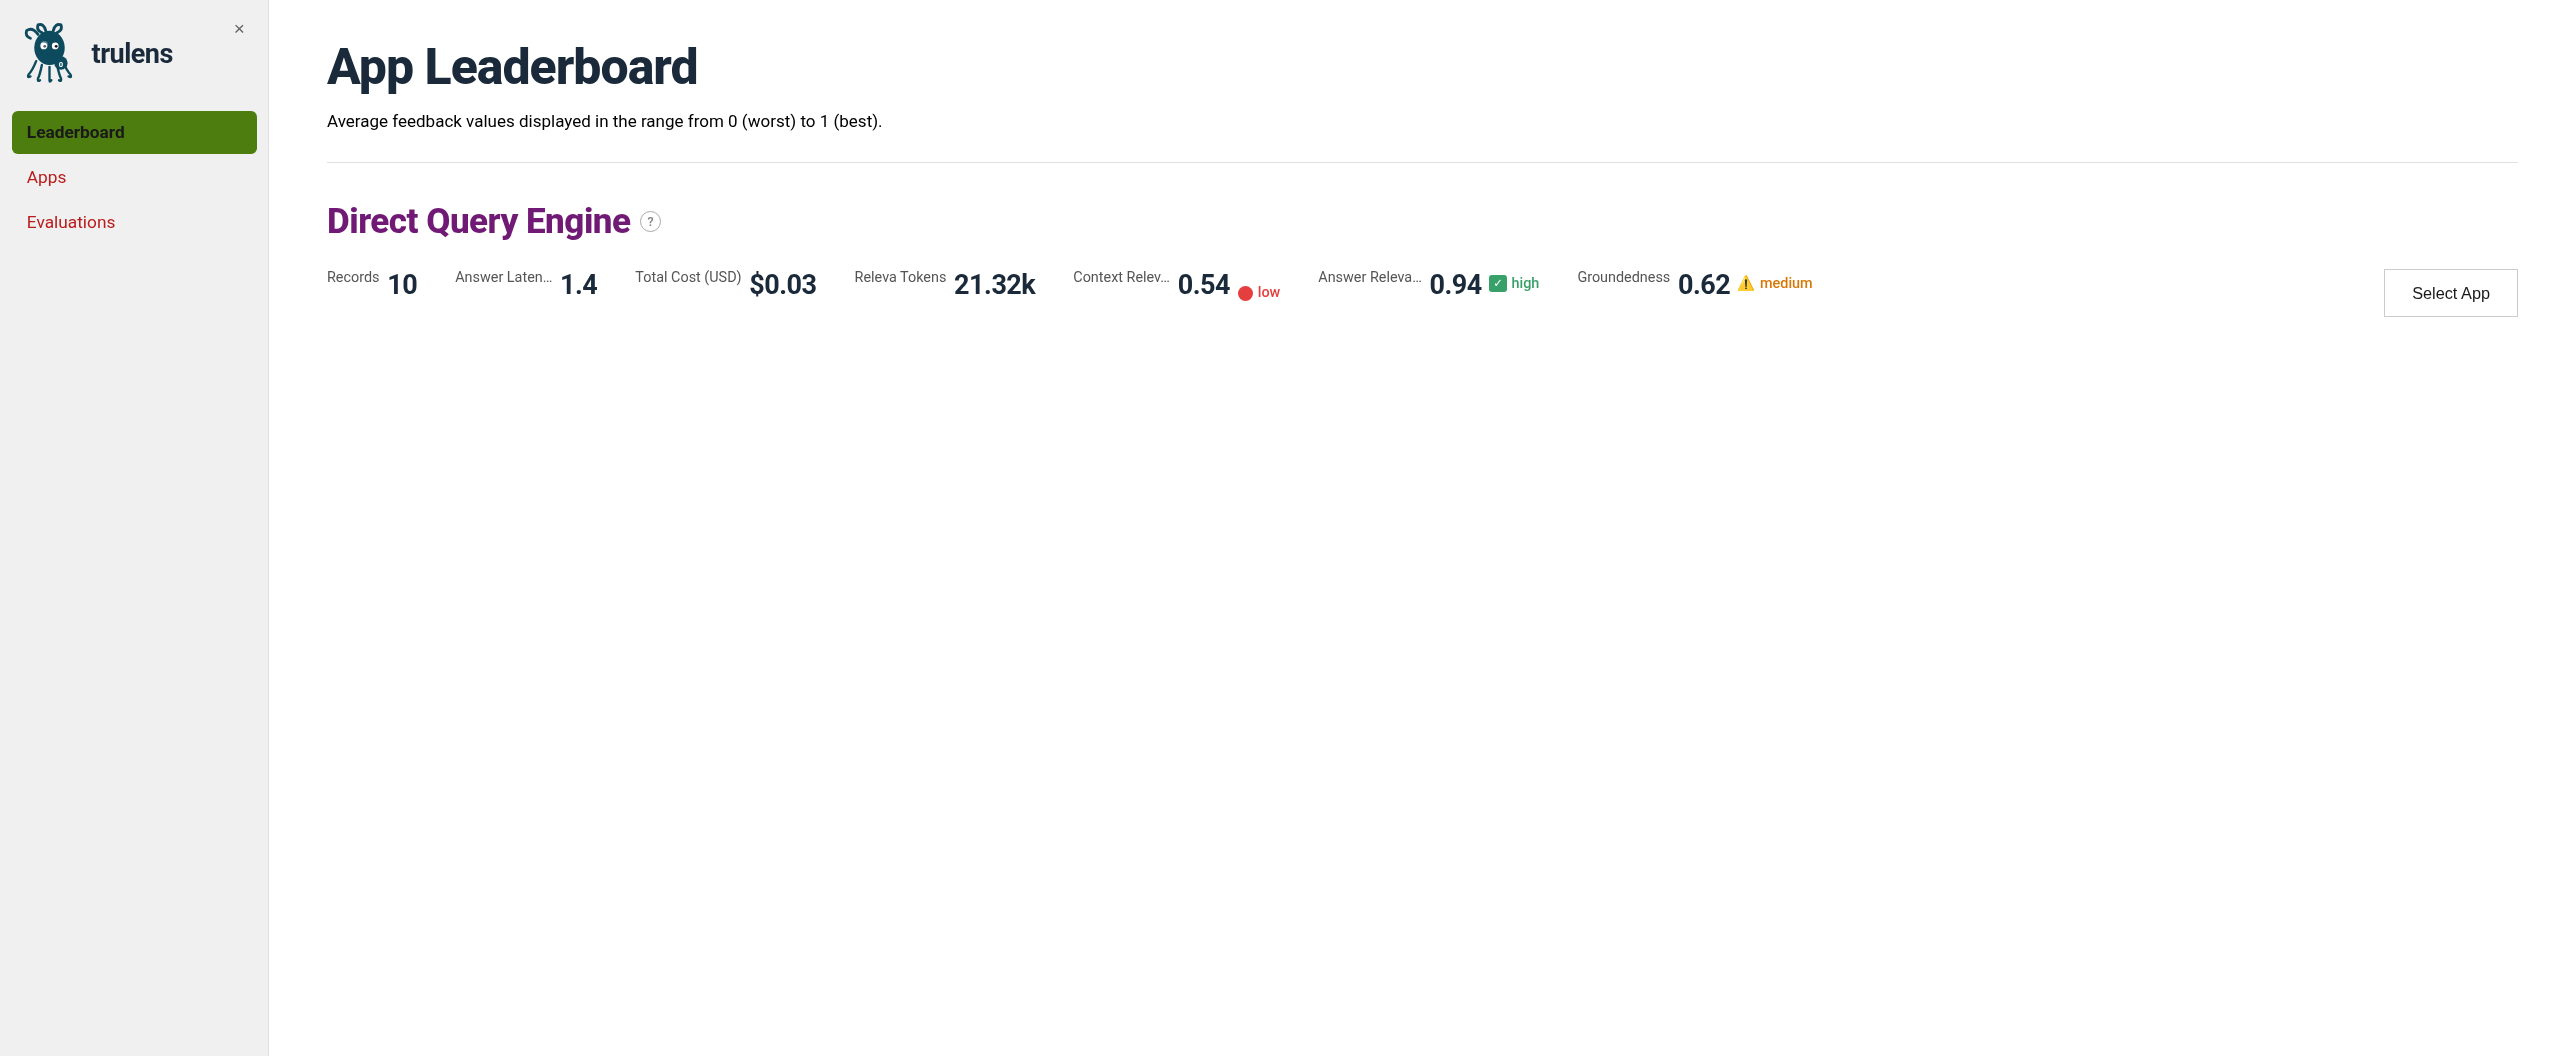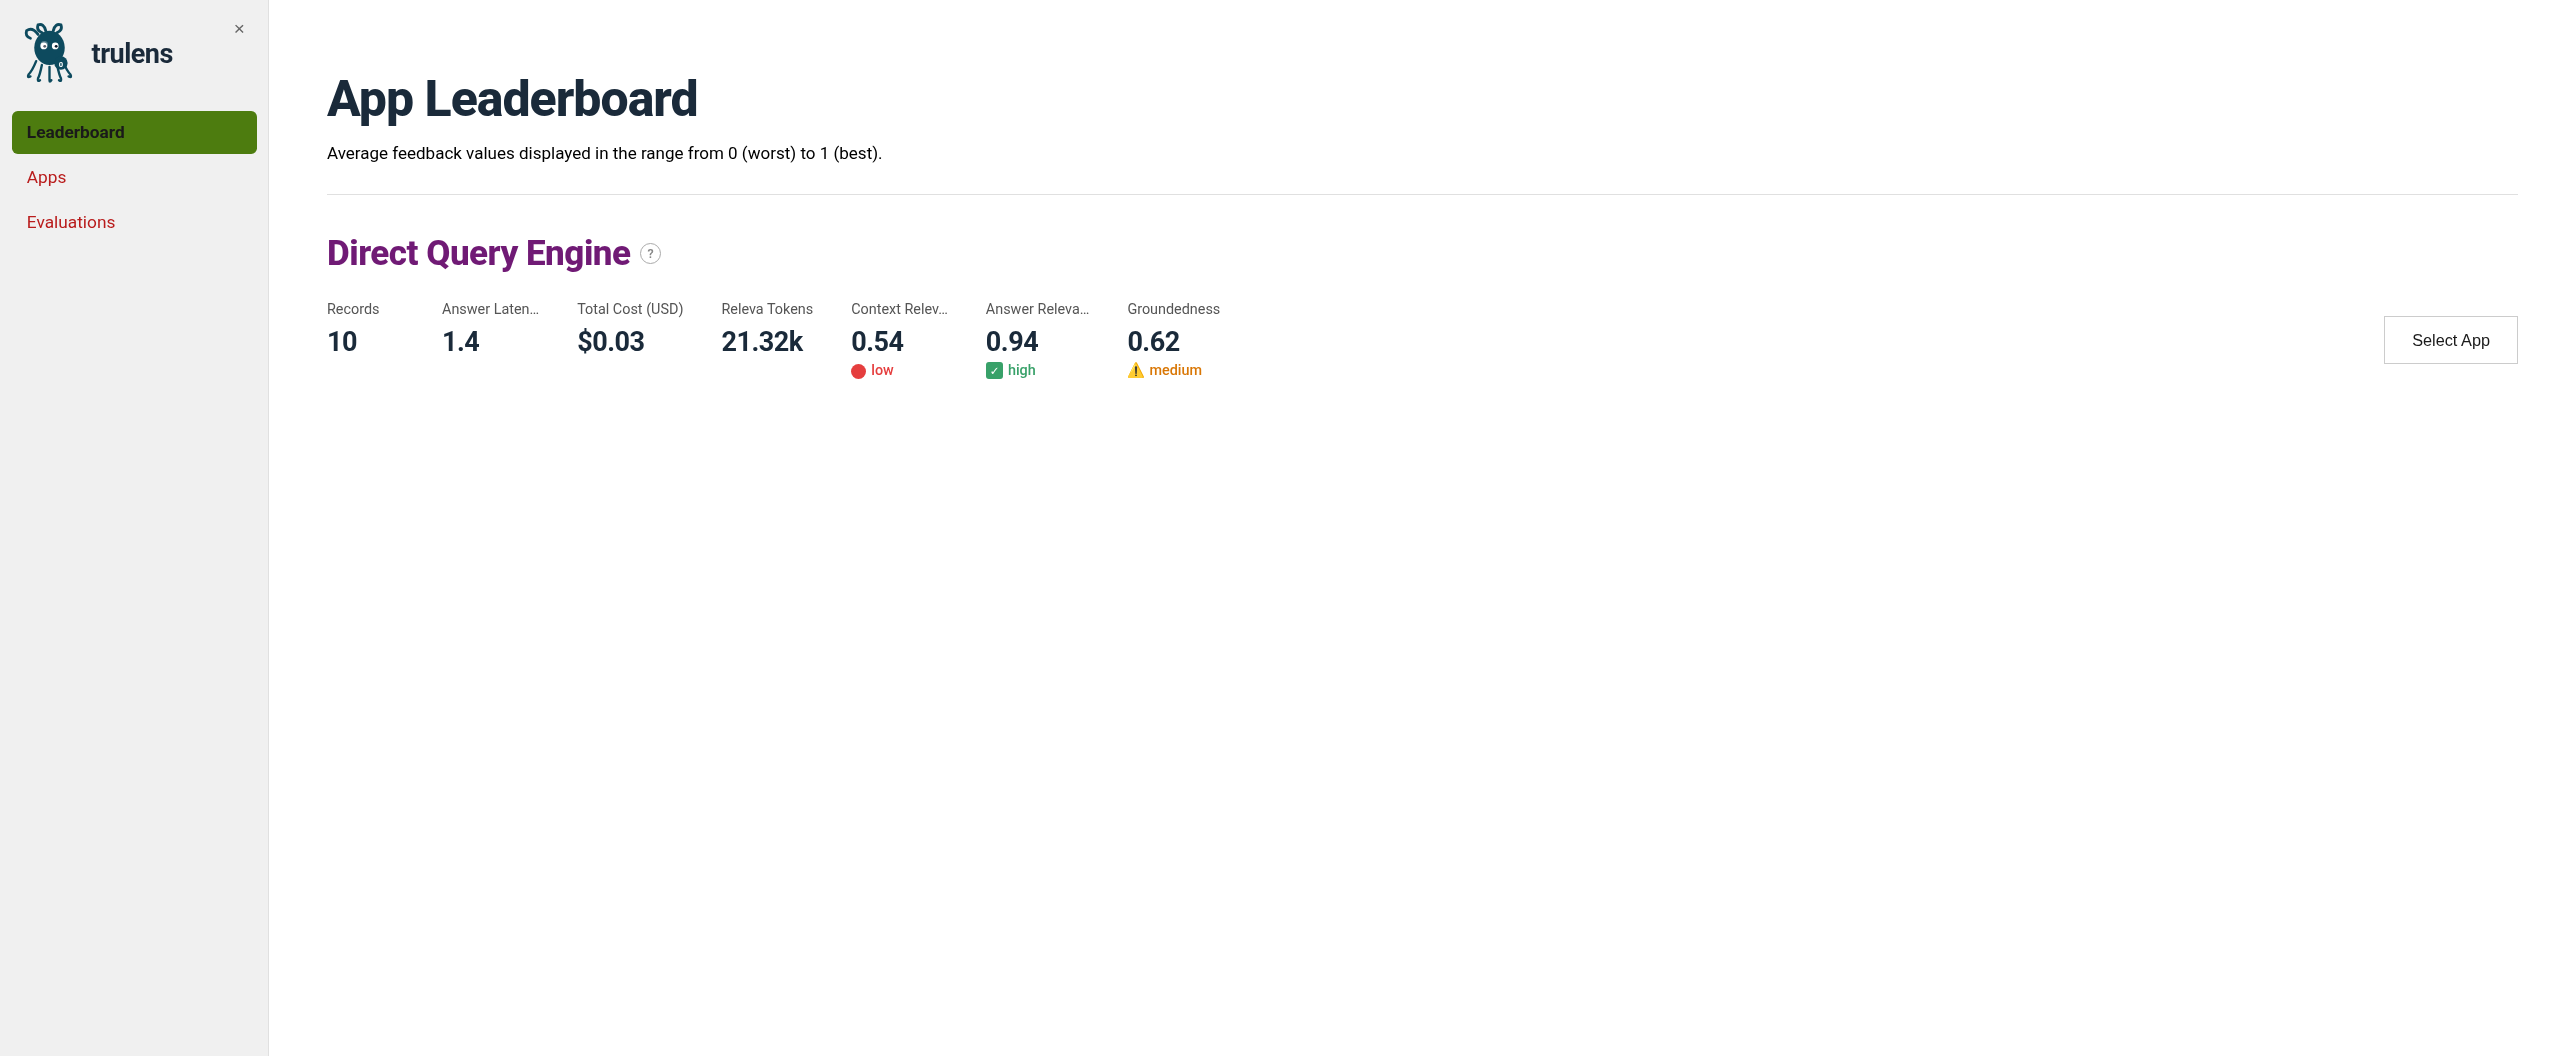--- a/index.html
+++ b/index.html
@@ -79,21 +79,21 @@
       background: #4d7c0f;
       font-weight: 700;
       color: #1a1a1a;
     }
 
     
     .main-content {
       flex: 1;
       background: #ffffff;
       overflow-y: auto;
-      padding: 70px 58px;
+      padding: 38px 58px;
     }
 
     .page-title {
       font-size: 50px;
       font-weight: 800;
       color: #1a2a3a;
       margin-bottom: 15.3px;
       letter-spacing: -1px;
     }
 
@@ -144,21 +144,21 @@
 
     
     .metrics-row {
       display: flex;
       align-items: flex-start;
       gap: 0;
     }
 
     .metric-item {
       display: flex;
-      flex-direction: column;
+      flex-direction: row;
       gap: 7.7px;
       min-width: 115px;
       padding-right: 38px;
     }
 
     .metric-label {
       font-size: 14.4px;
       color: #555;
       white-space: nowrap;
       overflow: hidden;

